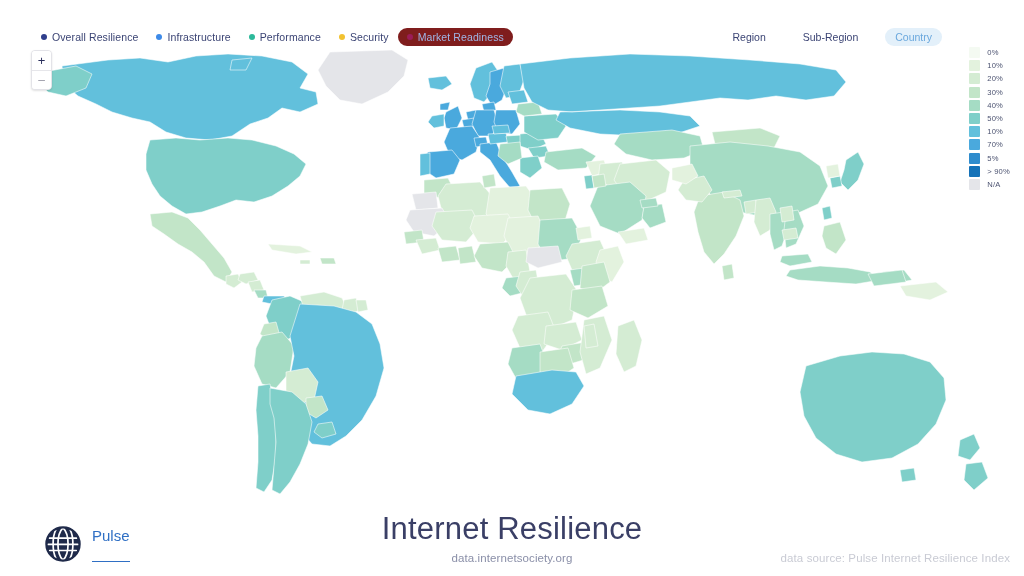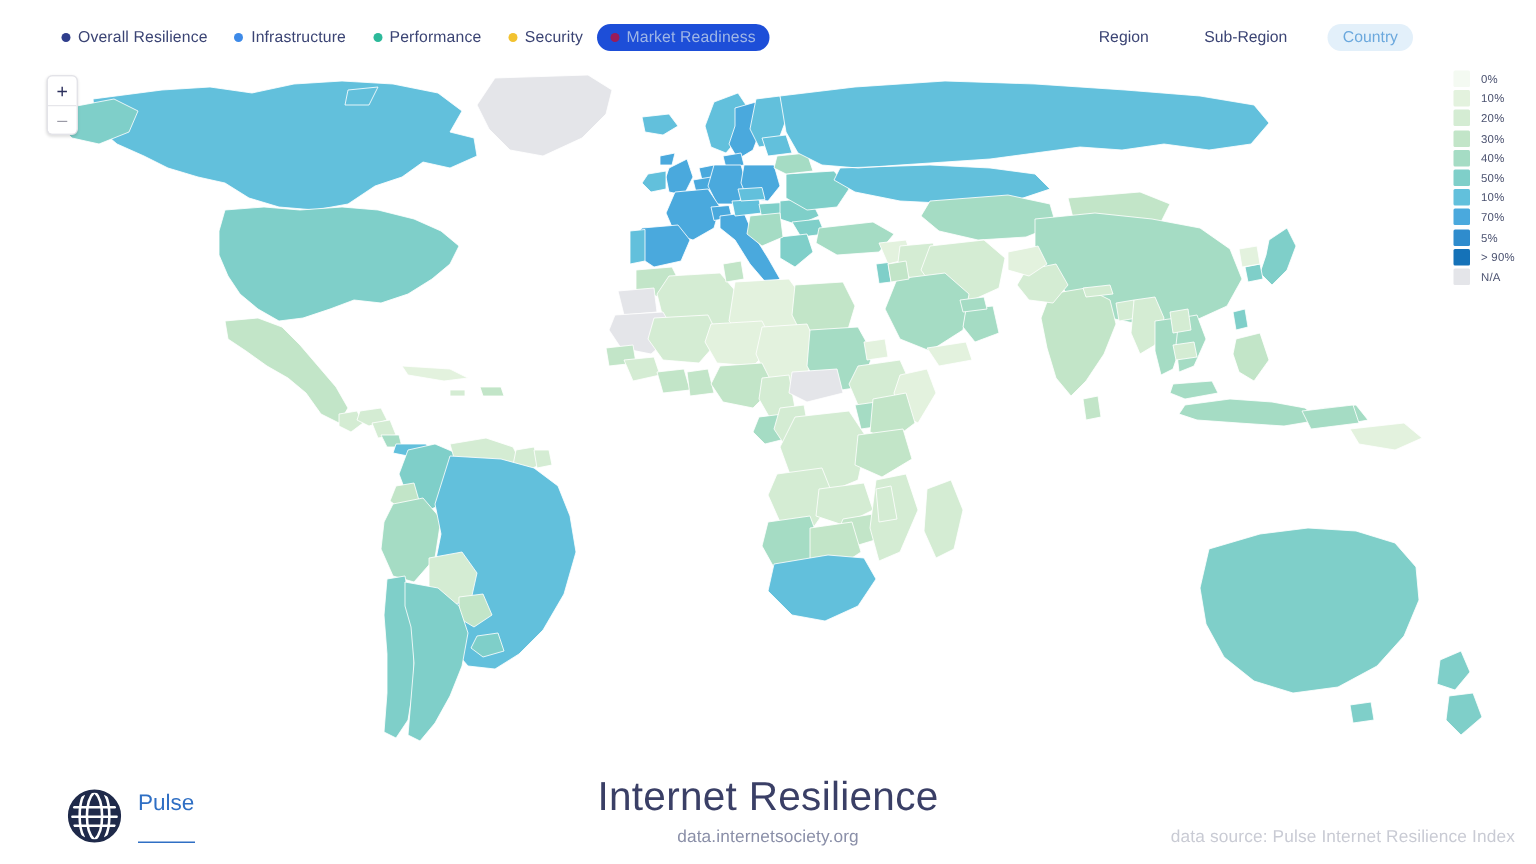--- a/index.html
+++ b/index.html
@@ -8,35 +8,35 @@
     background:#ffffff;
     font-family:"Liberation Sans","DejaVu Sans",sans-serif;
     overflow:hidden;
     position:relative;
     color:#2b2f5c;
   }
   #app{position:absolute;inset:0;}
 
   
   .topbar{
-    position:absolute;left:0;top:0;width:980px;height:40px;
+    position:absolute;left:0;top:12px;width:980px;height:40px;
     z-index:30;
   }
   .metric-legend{
     position:absolute;left:32px;top:16px;
     display:flex;align-items:center;gap:0px;
   }
   .metric{
     display:flex;align-items:center;gap:5px;
     padding:3px 9px;border-radius:11px;
     font-size:10.5px;letter-spacing:.1px;
     color:#3b4474;white-space:nowrap;cursor:pointer;
   }
   .metric .dot{width:6px;height:6px;border-radius:50%;display:block;flex:0 0 auto;}
-  .metric.inactive{background:#1d4ed8;color:#9fb6e6;text-align:right;}
+  .metric.inactive{background:#7f1d1d;color:#9fb6e6;text-align:right;}
 
   .scope-tabs{
     position:absolute;right:38px;top:16px;
     display:flex;align-items:flex-start;gap:17px;
   }
   .scope{
     font-size:10.5px;color:#3b4474;padding:3px 10px;border-radius:11px;
     cursor:pointer;white-space:nowrap;
   }
   .scope.active{background:#e3f0fa;color:#6ba8dd;}
@@ -75,21 +75,21 @@
   .logo{position:absolute;left:45px;bottom:14px;display:flex;align-items:center;gap:11px;z-index:30;}
   .logo-mark{width:36px;height:36px;flex:0 0 auto;}
   .logo-text{display:flex;flex-direction:column;line-height:1;}
   .logo-top{font-size:19.5px;font-weight:bold;color:#1f2a4a;letter-spacing:-.2px;}
   .logo-sub{font-size:15px;color:#2f6fc4;margin-top:3px;border-bottom:1.6px solid #2f6fc4;align-self:flex-start;padding-bottom:18px;}
 
   .centertitle{
     position:absolute;left:0;right:0;bottom:12px;text-align:center;z-index:30;
     pointer-events:none;
   }
-  .centertitle .t{font-size:27px;color:#3a3f66;letter-spacing:.2px;line-height:1.15;}
+  .centertitle .t{font-size:31px;color:#3a3f66;letter-spacing:.2px;line-height:1.15;}
   .centertitle .u{font-size:11.5px;color:#8a8fa8;margin-top:5px;letter-spacing:.1px;}
 
   .source{
     position:absolute;right:14px;bottom:12px;z-index:30;
     font-size:11.5px;color:#c9cbd4;letter-spacing:.1px;margin-top:31px;
   }
 </style>
 </head>
 <body>
 

